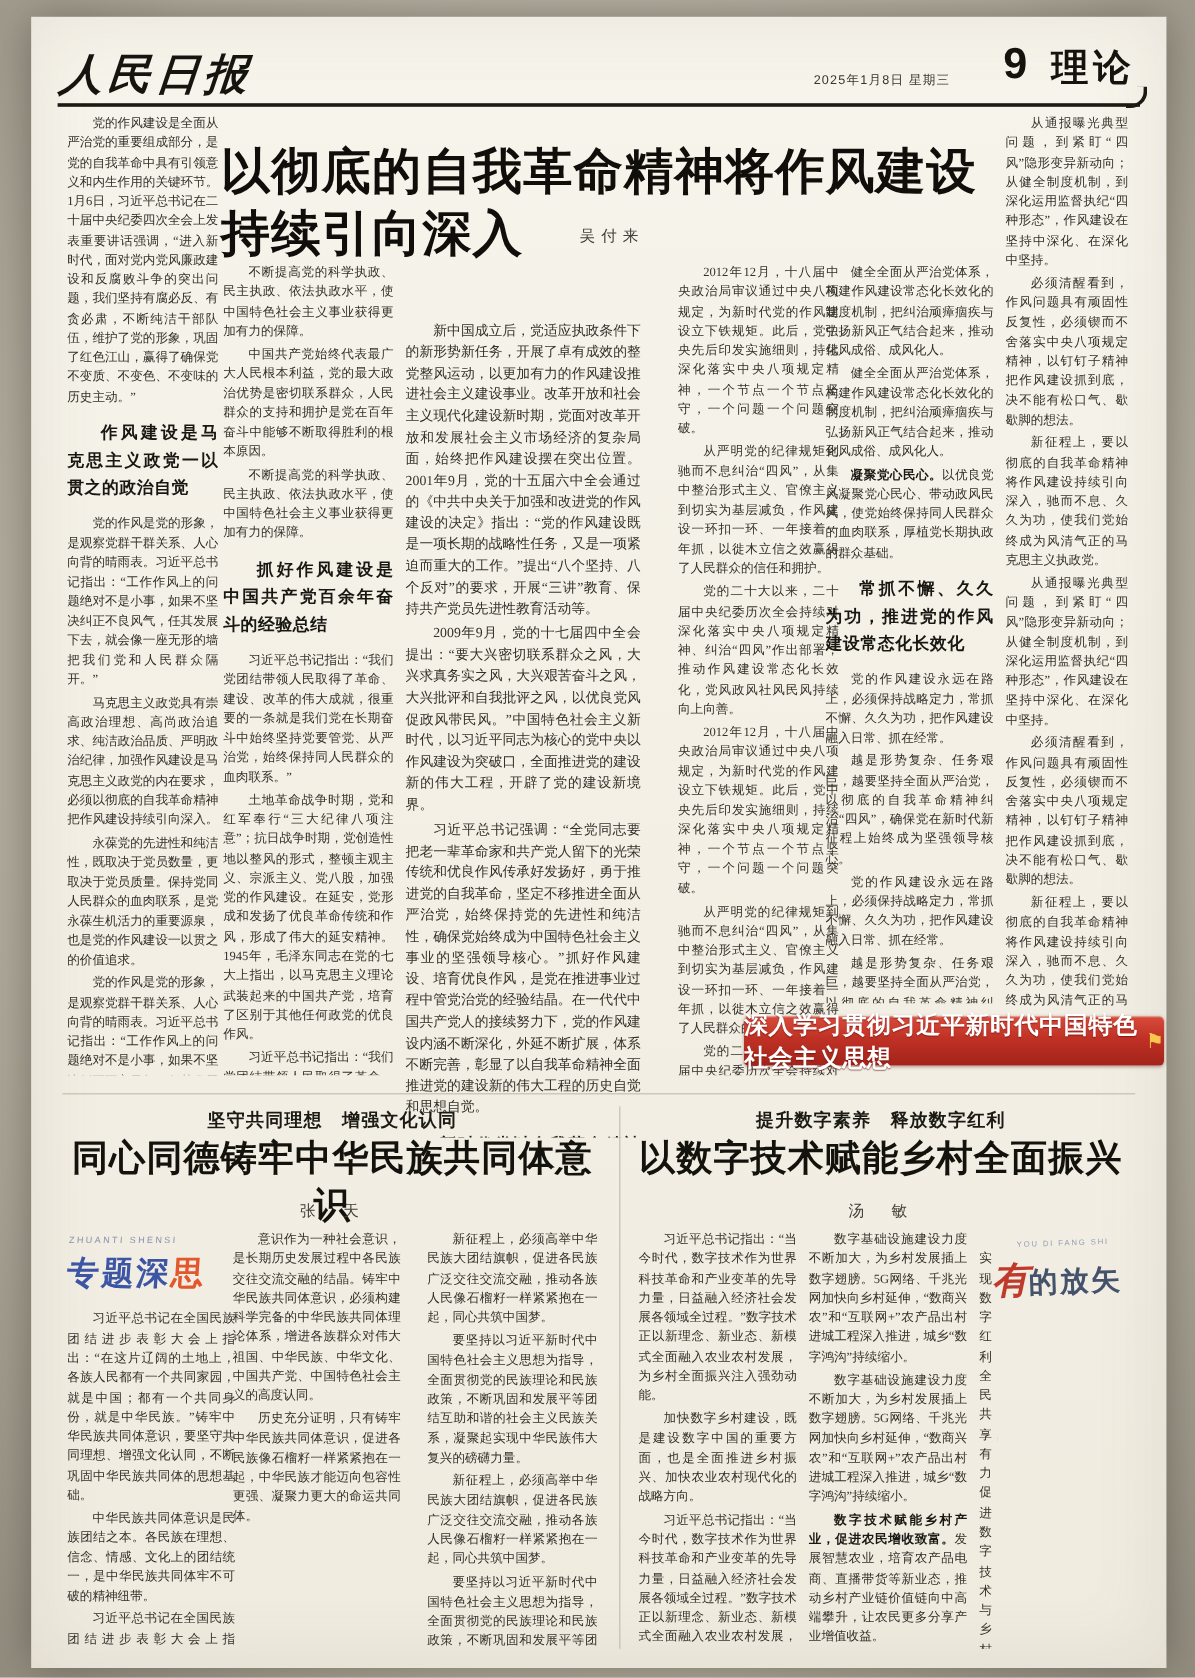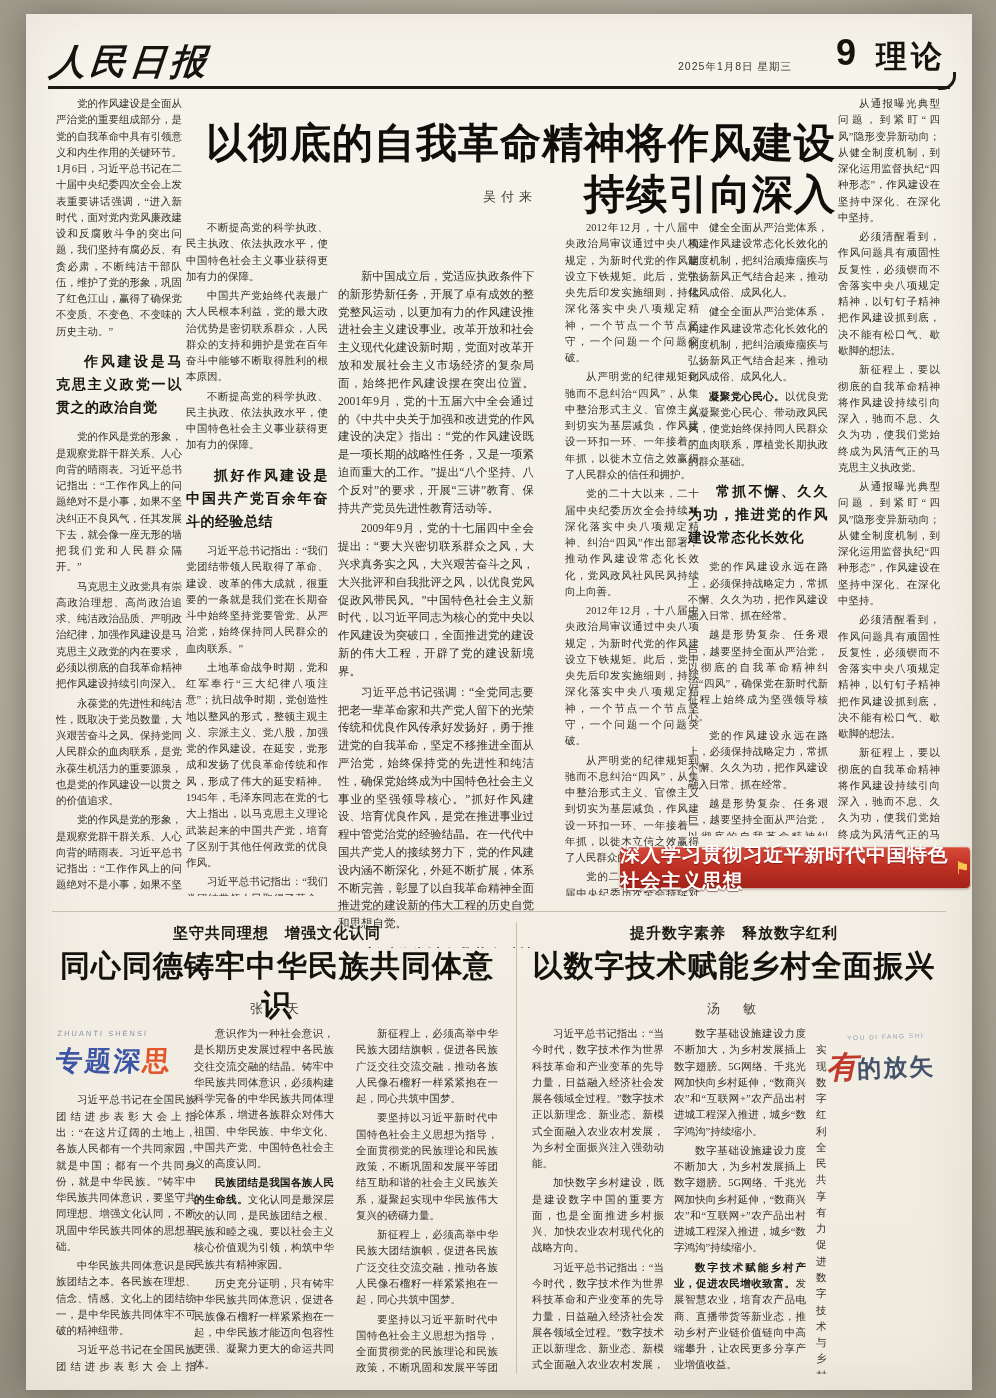--- a/index.html
+++ b/index.html
@@ -19,21 +19,21 @@
     left:24px;top:24px;font-size:36px;font-weight:900;font-style:italic;
     letter-spacing:4px;color:#16140f;transform:skewX(-5deg);
   }
   .date-line{right:180px;top:46px;font-size:10.5px;color:#3a362e;letter-spacing:1px;font-family:"Liberation Sans",sans-serif;}
   .page-no{right:116px;top:18px;font-size:36px;font-weight:900;color:#15130e;font-family:"Liberation Sans",sans-serif;}
   .section-name{right:26px;top:22px;font-size:31px;font-weight:900;letter-spacing:4px;color:#15130e;}
   .header-rule{left:22px;right:22px;top:72px;border-top:3px solid #1d1a14;}
   .header-hook{right:16px;top:58px;width:15px;height:15px;border-right:3px solid #1d1a14;border-bottom:3px solid #1d1a14;border-bottom-right-radius:14px;}
   
   .main-headline{
-    left:158px;top:104px;width:652px;text-align:right;
+    left:158px;top:104px;width:652px;text-align:left;
     font-size:41px;font-weight:900;letter-spacing:1px;color:#100e0a;line-height:1.25;font-family:Liberation Serif, serif;
   }
   .byline{text-align:center;font-size:13px;color:#44403a;letter-spacing:5px;}
   .byline-main{left:158px;top:174px;width:652px;}
   .col{overflow:hidden;text-align:justify;color:#33302a;}
   .col .para{margin:0 0 3px;text-indent:2em;}
   .fs-s{font-size:10.5px;line-height:1.55;}
   .fs-m{font-size:11.5px;line-height:1.55;}
   .subhead{
     font-weight:900;font-size:14px;line-height:1.65;color:#191712;
@@ -82,21 +82,21 @@
   <div class="abs byline byline-main">吴付来</div>
 
   <div class="abs col fs-s" style="left:30px;top:82px;width:126px;height:800px;">
     <div>
         <p class="para">党的作风建设是全面从严治党的重要组成部分，是党的自我革命中具有引领意义和内生作用的关键环节。1月6日，习近平总书记在二十届中央纪委四次全会上发表重要讲话强调，“进入新时代，面对党内党风廉政建设和反腐败斗争的突出问题，我们坚持有腐必反、有贪必肃，不断纯洁干部队伍，维护了党的形象，巩固了红色江山，赢得了确保党不变质、不变色、不变味的历史主动。”</p>
       </div>
     <h3 class="subhead">作风建设是马克思主义政党一以贯之的政治自觉</h3>
     <div>
         <p class="para">党的作风是党的形象，是观察党群干群关系、人心向背的晴雨表。习近平总书记指出：“工作作风上的问题绝对不是小事，如果不坚决纠正不良风气，任其发展下去，就会像一座无形的墙把我们党和人民群众隔开。”</p>
         <p class="para">马克思主义政党具有崇高政治理想、高尚政治追求、纯洁政治品质、严明政治纪律，加强作风建设是马克思主义政党的内在要求，必须以彻底的自我革命精神把作风建设持续引向深入。</p>
-        <p class="para">永葆党的先进性和纯洁性，既取决于党员数量，大兴艰苦奋斗之风。保持党同人民群众的血肉联系，是党永葆生机活力的重要源泉，也是党的作风建设一以贯之的价值追求。</p>
+        <p class="para">永葆党的先进性和纯洁性，既取决于党员数量，更取决于党员质量。保持党同人民群众的血肉联系，是党永葆生机活力的重要源泉，也是党的作风建设一以贯之的价值追求。</p>
         <p class="para">党的作风是党的形象，是观察党群干群关系、人心向背的晴雨表。习近平总书记指出：“工作作风上的问题绝对不是小事，如果不坚决纠正不良风气，任其发展下去，就会像一座无形的墙把我们党和人民群众隔开。”</p>
       </div>
   </div>
 
   <div class="abs col fs-s" style="left:160px;top:206px;width:142px;height:676px;">
     <div>
         <p class="para">不断提高党的科学执政、民主执政、依法执政水平，使中国特色社会主义事业获得更加有力的保障。</p>
         <p class="para">中国共产党始终代表最广大人民根本利益，党的最大政治优势是密切联系群众，人民群众的支持和拥护是党在百年奋斗中能够不断取得胜利的根本原因。</p>
         <p class="para">不断提高党的科学执政、民主执政、依法执政水平，使中国特色社会主义事业获得更加有力的保障。</p>
       </div>
@@ -177,21 +177,20 @@
         <p class="para">习近平总书记在全国民族团结进步表彰大会上指出：“在这片辽阔的土地上，各族人民都有一个共同家园，就是中国；都有一个共同身份，就是中华民族。”铸牢中华民族共同体意识，要坚守共同理想、增强文化认同，不断巩固中华民族共同体的思想基础。</p>
         <p class="para">中华民族共同体意识是民族团结之本。各民族在理想、信念、情感、文化上的团结统一，是中华民族共同体牢不可破的精神纽带。</p>
         <p class="para">习近平总书记在全国民族团结进步表彰大会上指出：“在这片辽阔的土地上，各族人民都有一个共同家园，就是中国；都有一个共同身份，就是中华民族。”铸牢中华民族共同体意识，要坚守共同理想、增强文化认同，不断巩固中华民族共同体的思想基础。</p>
       </div>
   </div>
 
   <div class="abs col fs-s" style="left:168px;top:1012px;width:140px;height:348px;">
     <div>
         <p class="para">意识作为一种社会意识，是长期历史发展过程中各民族交往交流交融的结晶。铸牢中华民族共同体意识，必须构建科学完备的中华民族共同体理论体系，增进各族群众对伟大祖国、中华民族、中华文化、中国共产党、中国特色社会主义的高度认同。</p>
       </div>
-    <p class="para lead"><b>民族团结是我国各族人民的生命线。</b><span>文化认同是最深层次的认同，是民族团结之根、民族和睦之魂。要以社会主义核心价值观为引领，构筑中华民族共有精神家园。</span></p>
     <div>
         <p class="para">历史充分证明，只有铸牢中华民族共同体意识，促进各民族像石榴籽一样紧紧抱在一起，中华民族才能迈向包容性更强、凝聚力更大的命运共同体。</p>
       </div>
   </div>
 
   <div class="abs col fs-s" style="left:330px;top:1012px;width:142px;height:348px;">
     <div>
         <p class="para">新征程上，必须高举中华民族大团结旗帜，促进各民族广泛交往交流交融，推动各族人民像石榴籽一样紧紧抱在一起，同心共筑中国梦。</p>
         <p class="para">要坚持以习近平新时代中国特色社会主义思想为指导，全面贯彻党的民族理论和民族政策，不断巩固和发展平等团结互助和谐的社会主义民族关系，凝聚起实现中华民族伟大复兴的磅礴力量。</p>
         <p class="para">新征程上，必须高举中华民族大团结旗帜，促进各民族广泛交往交流交融，推动各族人民像石榴籽一样紧紧抱在一起，同心共筑中国梦。</p>

